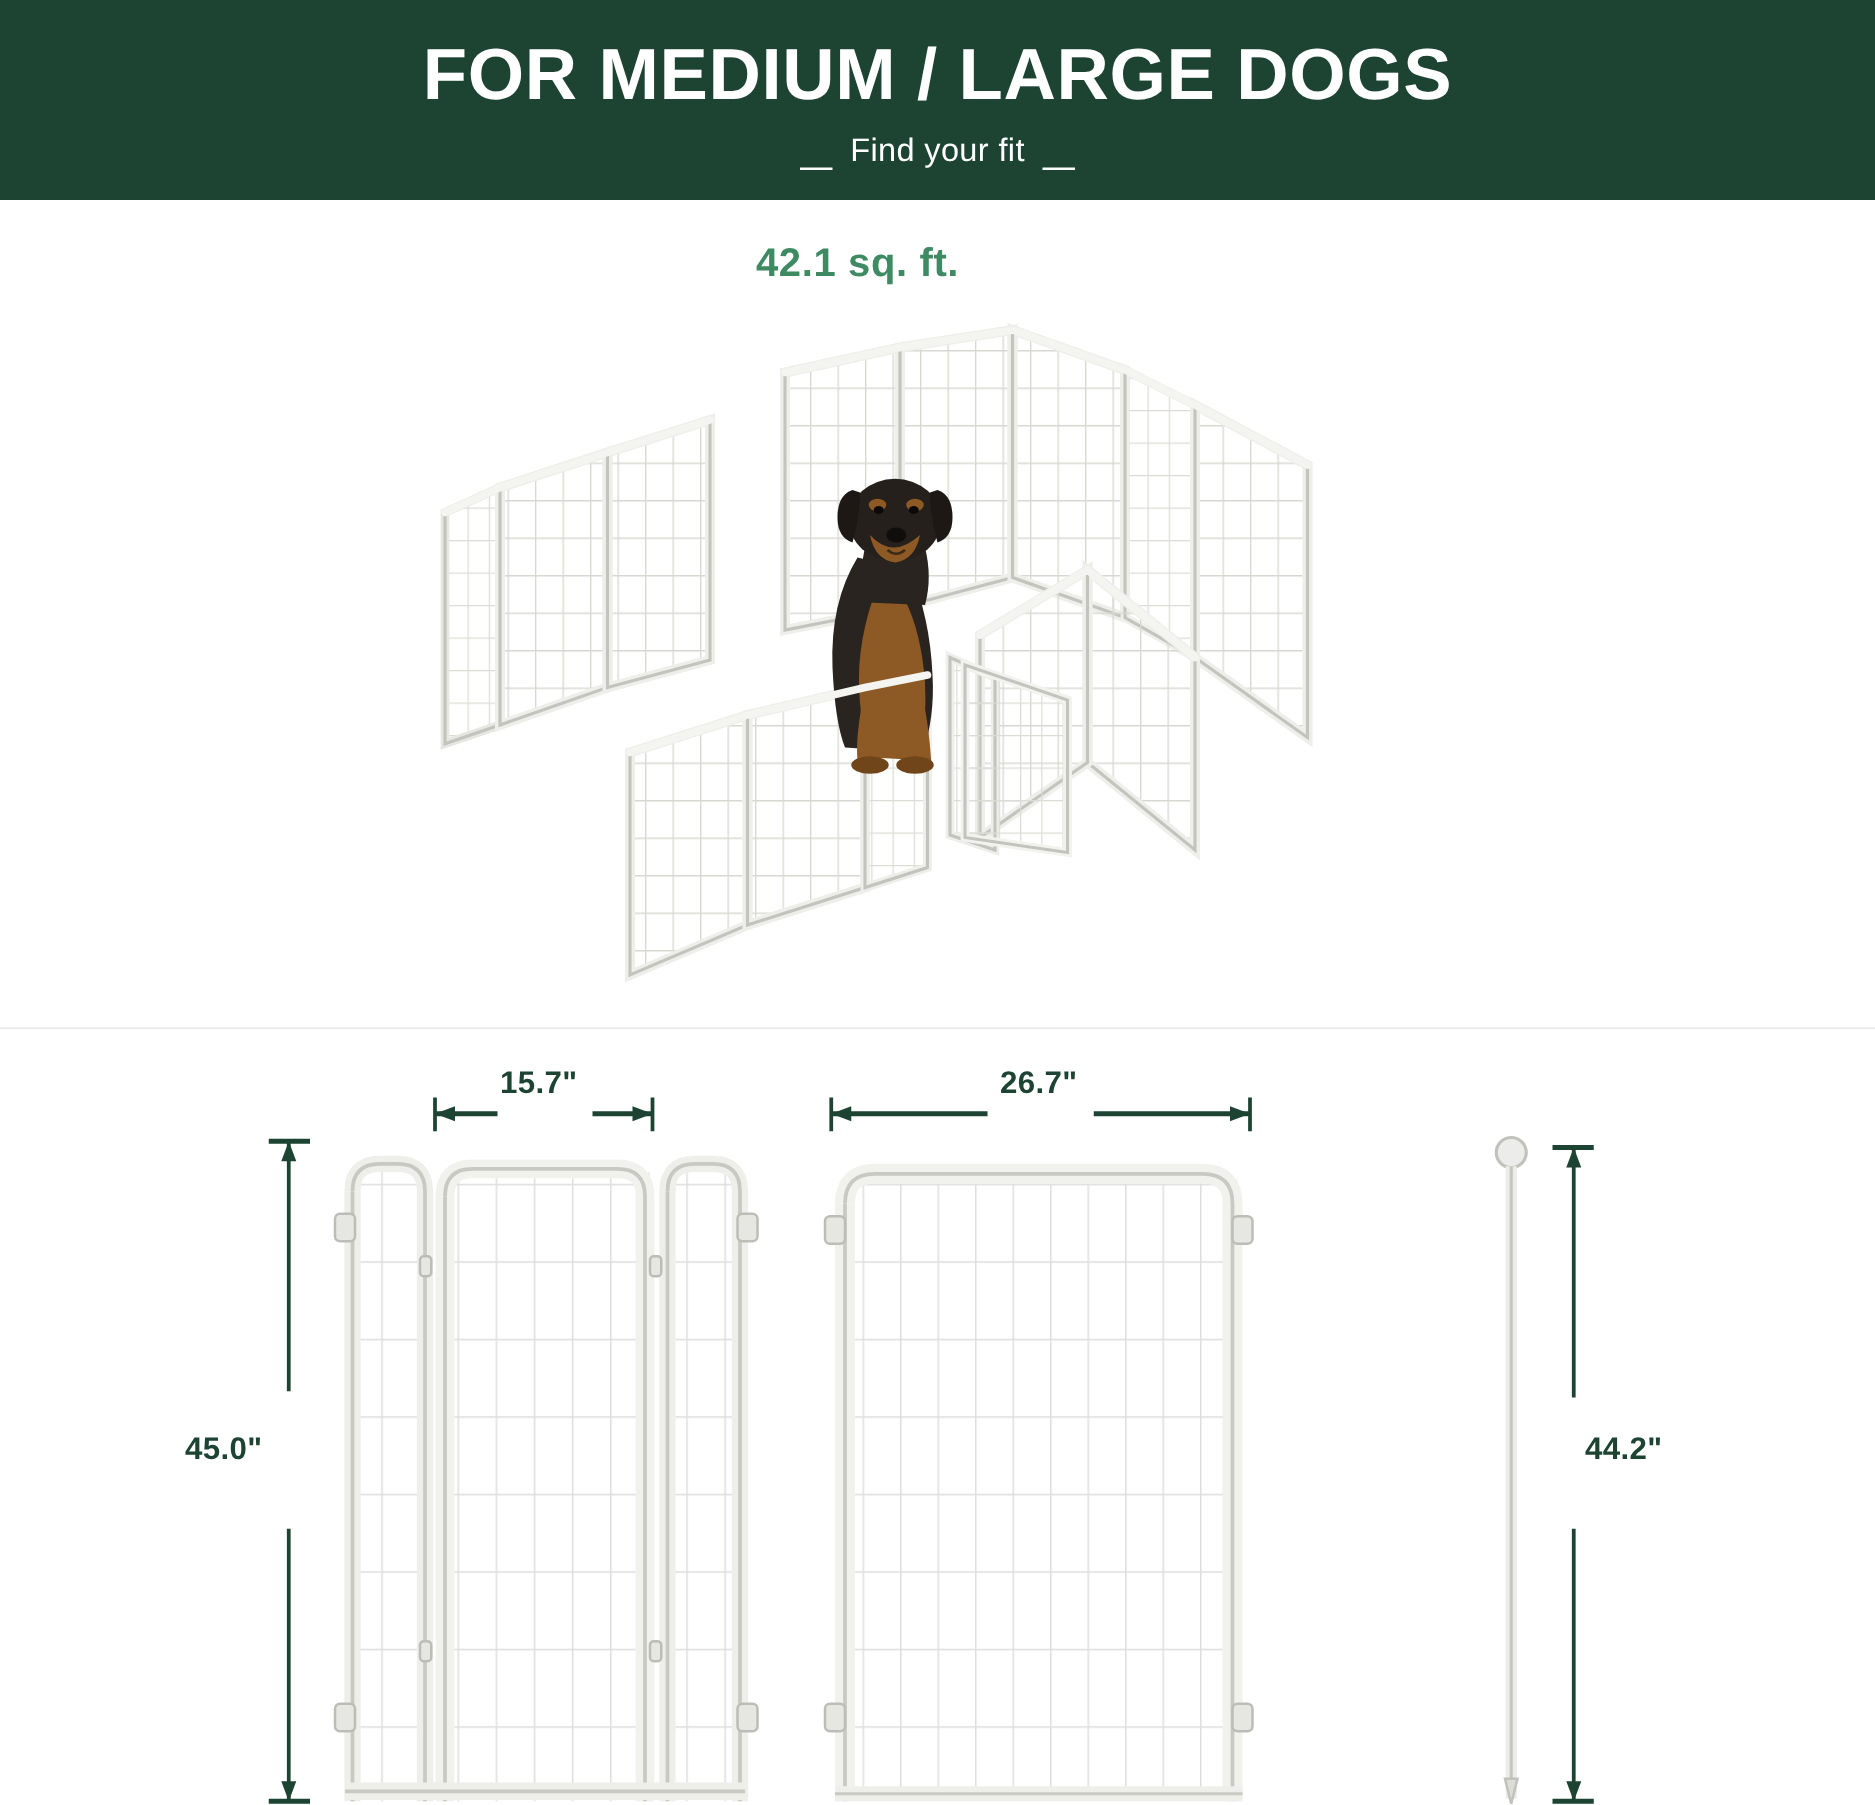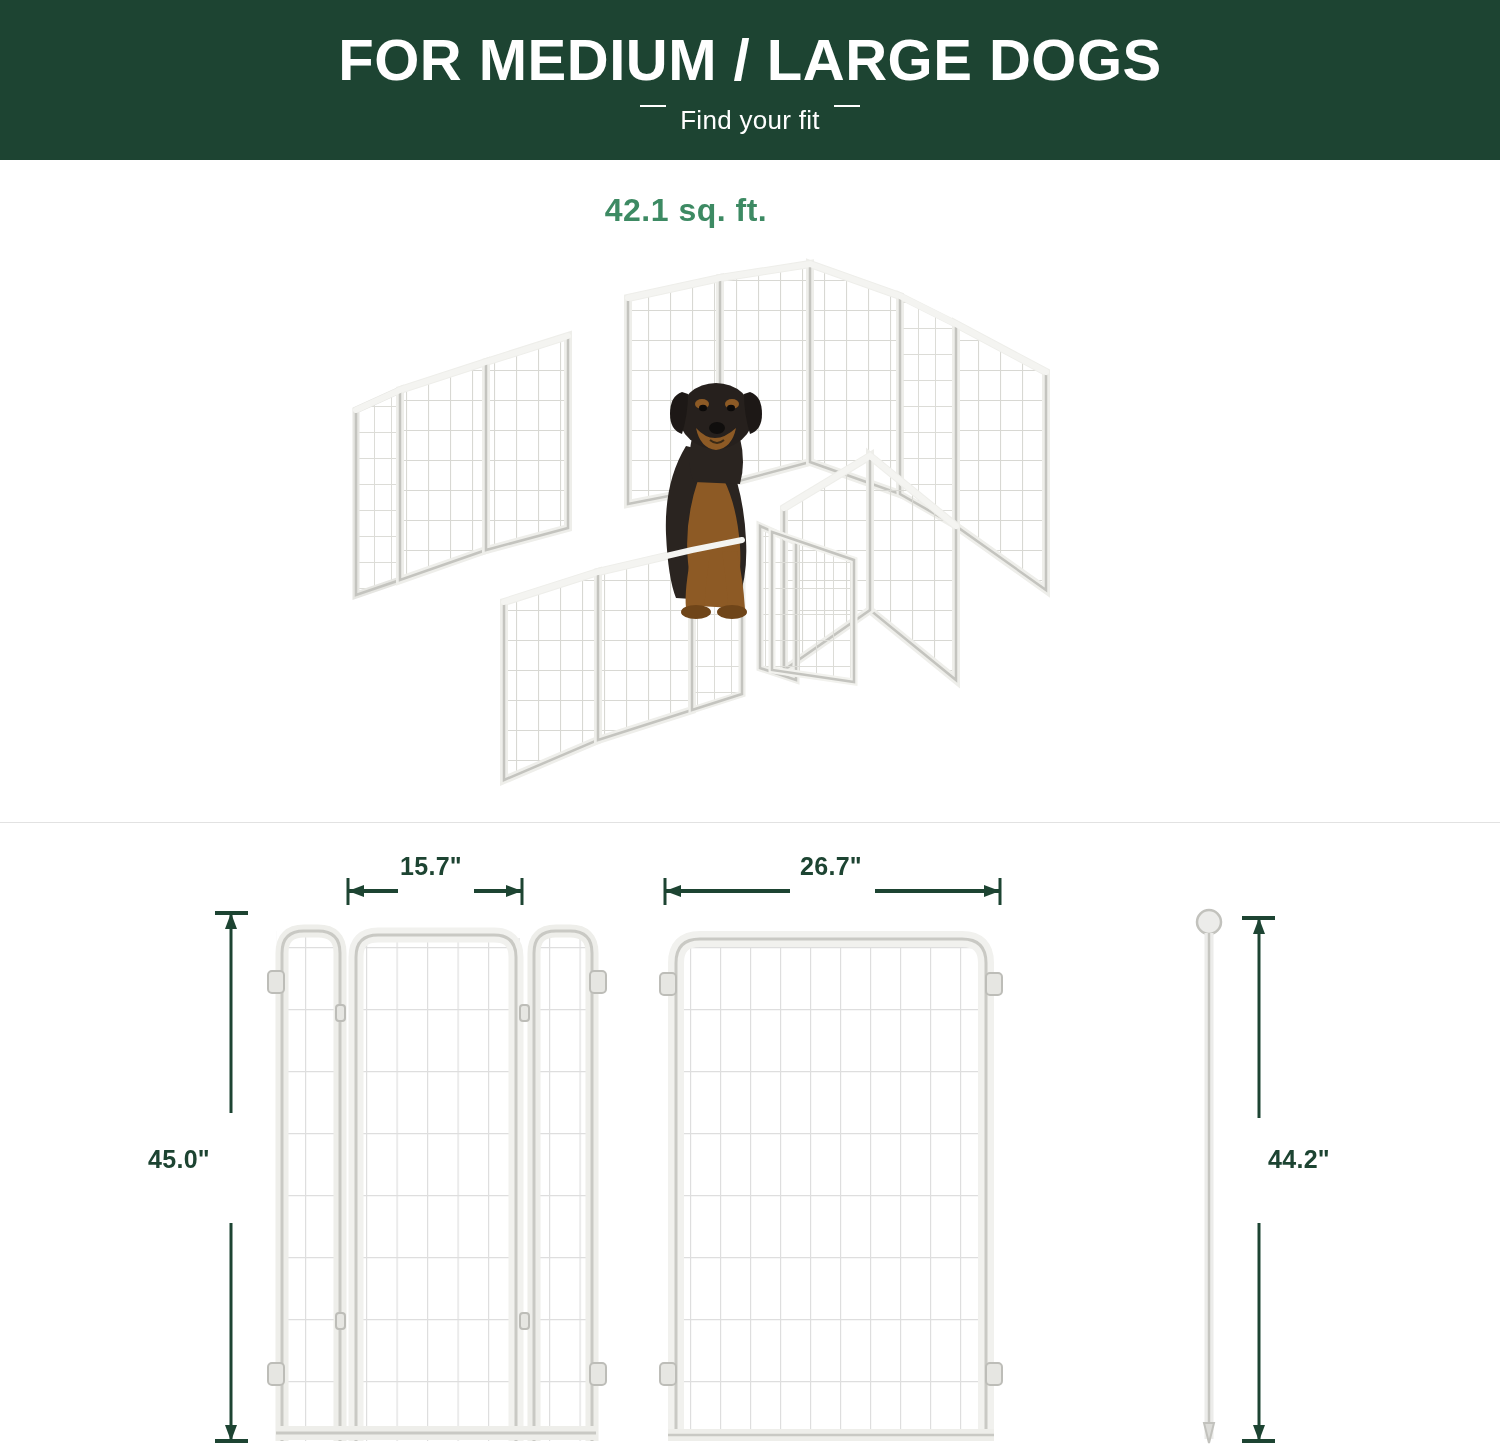--- a/index.html
+++ b/index.html
@@ -33,21 +33,21 @@
   .banner-title {
     color: #ffffff;
     font-size: 58px;
     font-weight: bold;
     letter-spacing: 0.5px;
     line-height: 1.05;
     text-align: left;
   }
   .banner-sub-wrap {
     display: flex;
-    align-items: flex-start;
+    align-items: flex-end;
     justify-content: center;
     gap: 14px;
     margin-top: 14px;
   }
   .banner-sub {
     color: #ffffff;
     font-size: 26px;
     font-weight: 400;
     letter-spacing: 0.3px;
   }

